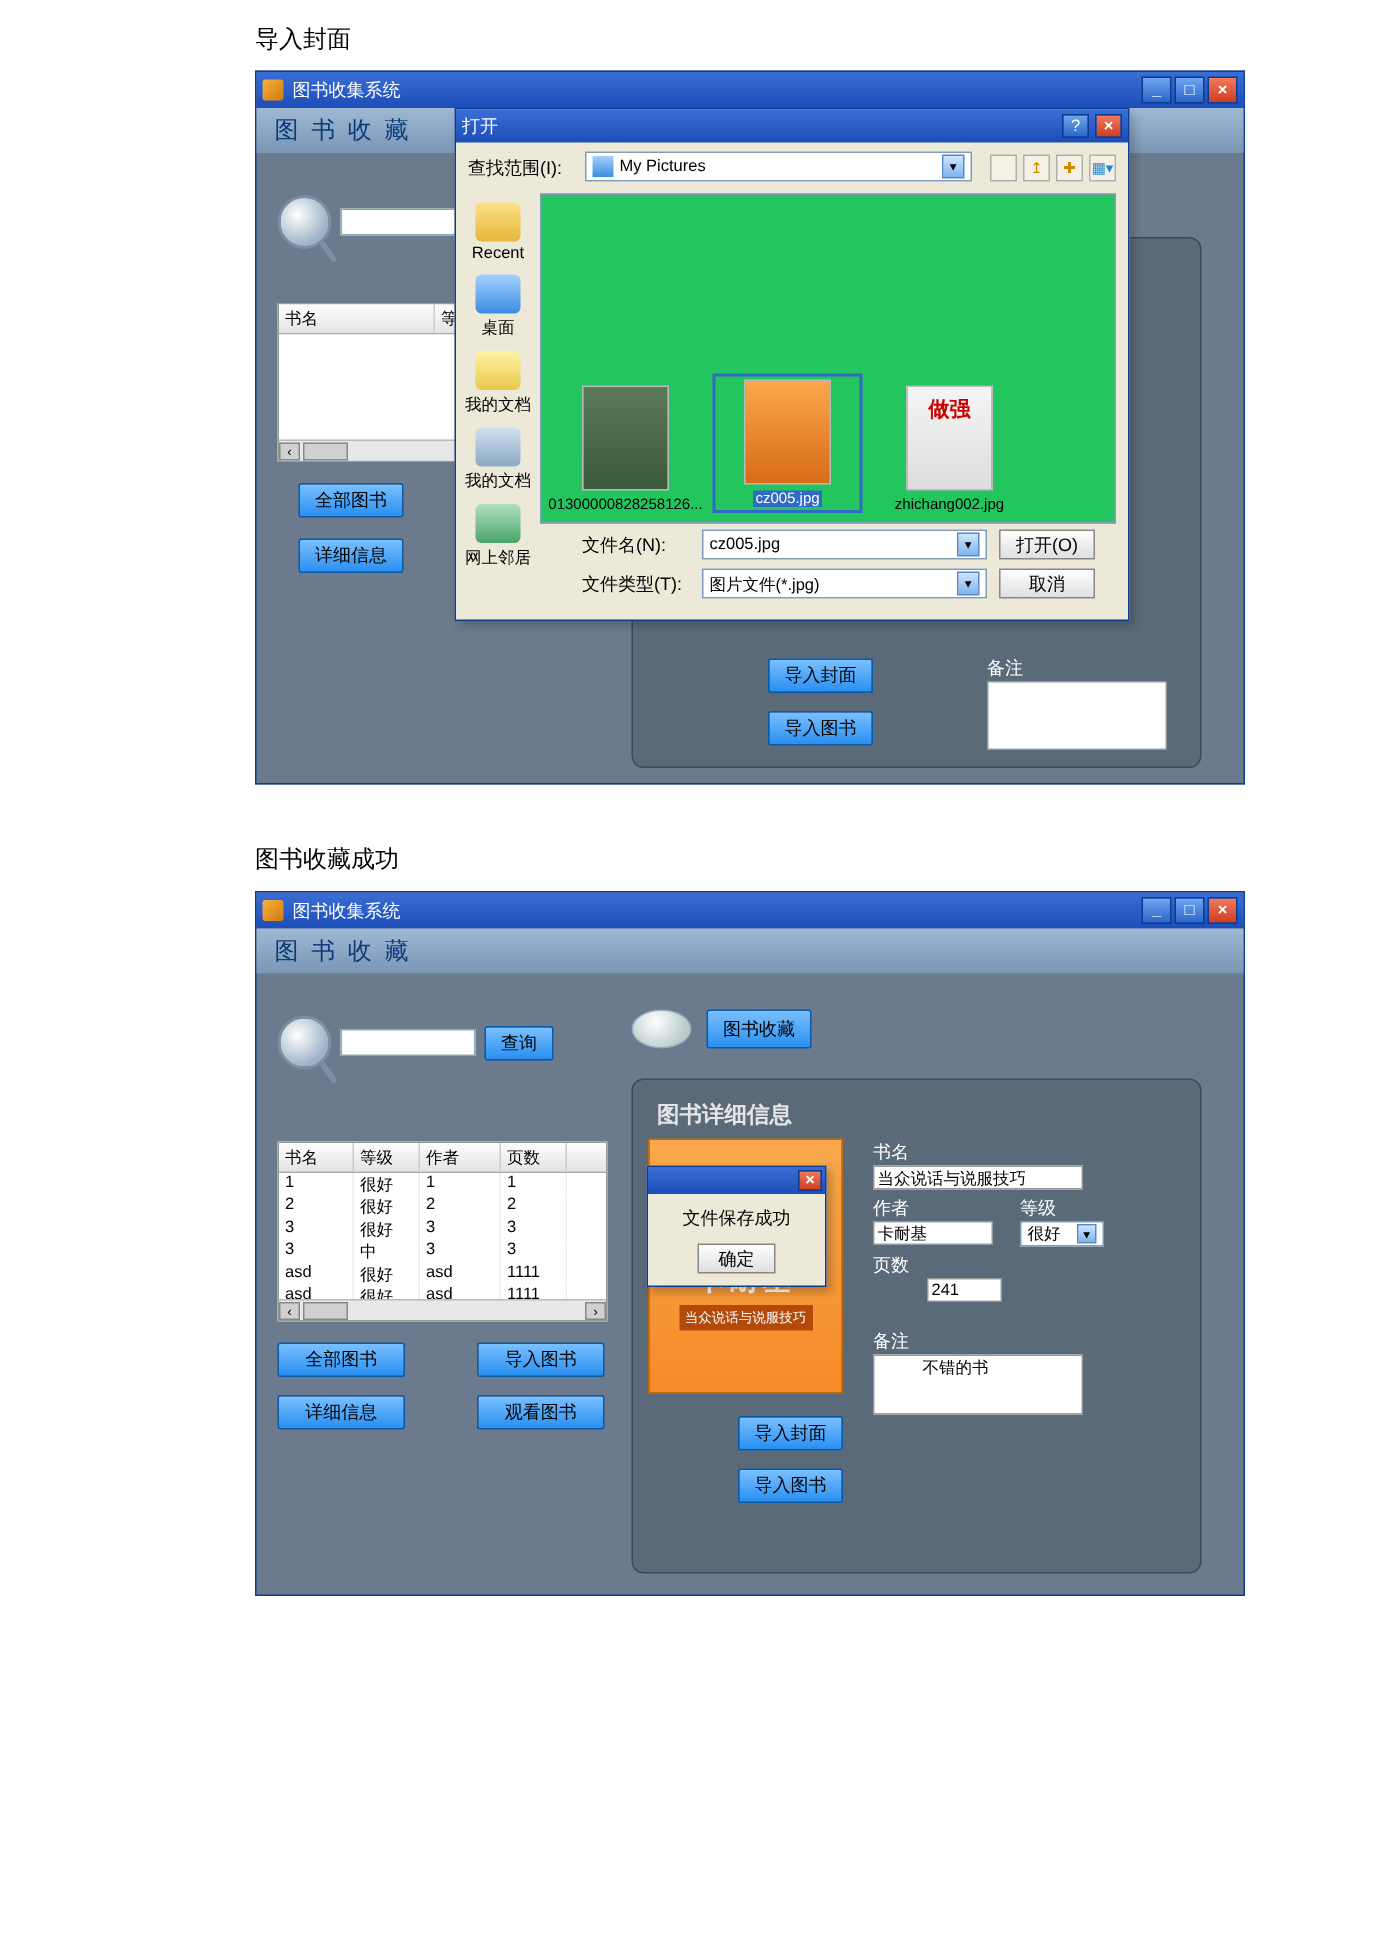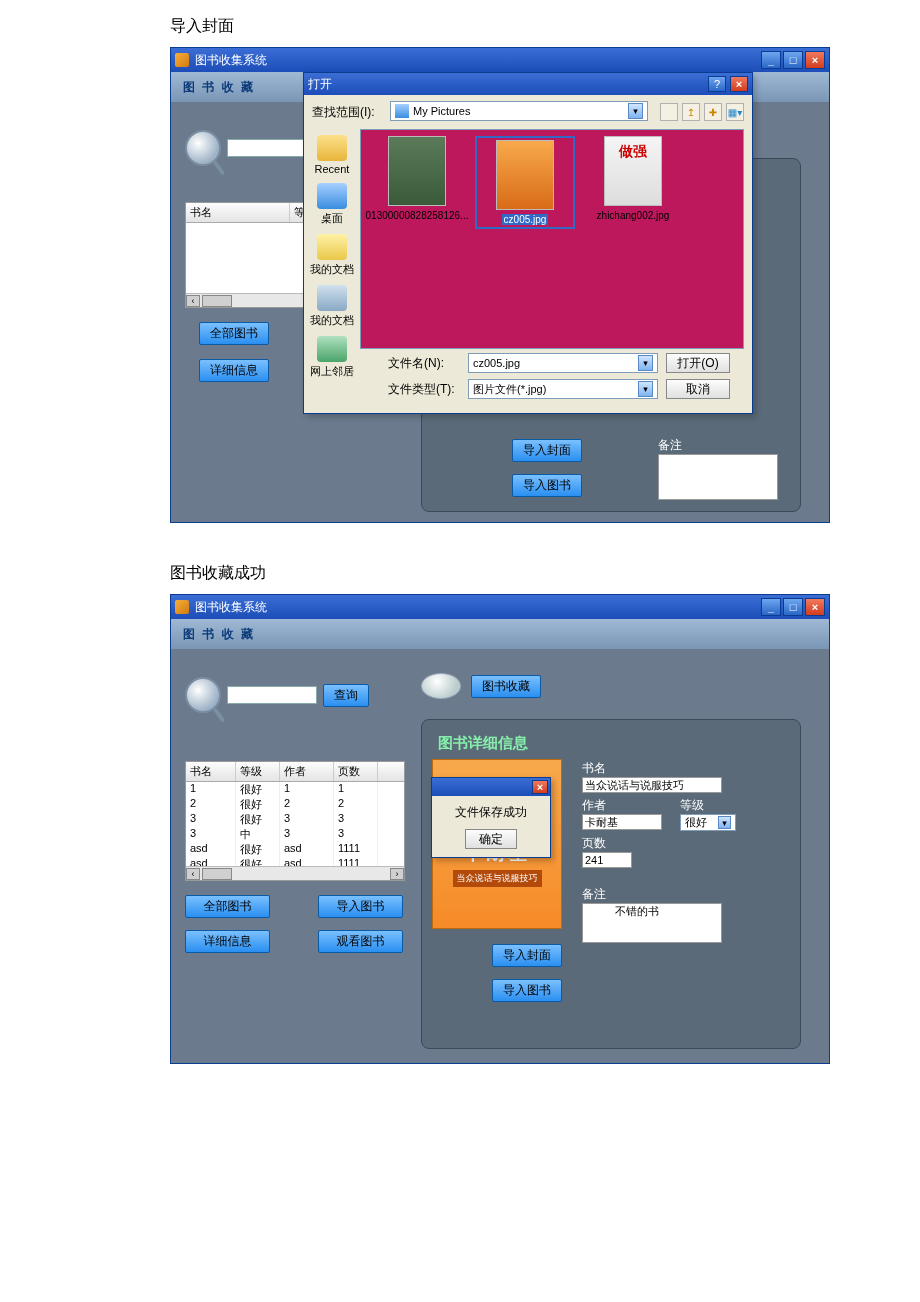--- a/index.html
+++ b/index.html
@@ -7,21 +7,21 @@
   .page-heading { font-size: 16px; padding: 16px 0 10px 170px; color: #000; }
 
   .app-window { width: 660px; margin: 0 0 0 170px; border: 1px solid #0a3d8f; background: #6b7a8c; }
   .titlebar { background: linear-gradient(#3b6ed5,#1c4db8); height: 24px; display: flex; align-items: center; padding: 0 4px; color: #fff; font-size: 12px; }
   .titlebar .icon { width: 14px; height: 14px; background: linear-gradient(135deg,#f7b03c,#d17a0f); margin-right: 6px; border-radius: 2px; }
   .titlebar .spacer { flex: 1; }
   .tb-btn { width: 20px; height: 18px; margin-left: 2px; border: 1px solid #0a3d8f; background: linear-gradient(#6ea6f0,#2a66c7); display: flex; align-items: center; justify-content: center; color: #fff; font-size: 11px; font-weight: bold; cursor: pointer; }
   .tb-btn.close { background: linear-gradient(#f07a5e,#d23c1e); }
 
   .app-header { background: linear-gradient(#9fb9d4,#7a96b5); height: 30px; display: flex; align-items: center; padding-left: 12px; }
-  .app-header-title { color: #0c3a7a; font-size: 12px; font-weight: bold; letter-spacing: 2px; }
+  .app-header-title { color: #0c3a7a; font-size: 16px; font-weight: normal; letter-spacing: 2px; }
 
   .app-body { position: relative; min-height: 420px; }
   .app-body.tall { min-height: 414px; }
 
   
   .left { position: absolute; left: 0; top: 0; width: 232px; }
   .search-row { display: flex; align-items: center; margin: 28px 0 0 14px; gap: 6px; }
   .mag { width: 36px; height: 36px; border-radius: 50%; background: radial-gradient(circle at 35% 35%, #fff, #9db2c6 70%); border: 2px solid #7a8fa3; position: relative; }
   .mag::after { content: ""; position: absolute; width: 4px; height: 16px; background: #7a8fa3; bottom: -12px; right: -2px; transform: rotate(-35deg); border-radius: 2px; }
   .search-input { width: 90px; height: 18px; border: 1px solid #8aa; background: #fff; font-size: 11px; }
@@ -35,35 +35,35 @@
   .grid-row div { padding: 0 4px; border-right: 1px solid #eee; overflow: hidden; white-space: nowrap; }
   .grid-scroll { height: 14px; background: #e8e8e8; display: flex; align-items: center; border-top: 1px solid #bbb; }
   .scroll-arr { width: 14px; height: 12px; background: #d0d0d0; border: 1px solid #888; display: flex; align-items: center; justify-content: center; font-size: 9px; cursor: pointer; }
   .scroll-thumb { width: 30px; height: 12px; background: #d0d0d0; border: 1px solid #888; margin-left: 2px; cursor: pointer; }
 
   .left-btns { margin: 14px 0 0 28px; display: flex; flex-direction: column; gap: 14px; align-items: flex-start; }
   .left-btns2 { margin: 14px 0 0 14px; display: grid; grid-template-columns: repeat(2, auto); gap: 12px 48px; }
 
   
   .details { position: absolute; left: 250px; top: 70px; width: 380px; height: 330px; background: #5a6a78; border: 1px solid #3a4a58; border-radius: 8px; padding: 10px; }
-  .details-title { color: #86efac; font-weight: bold; font-size: 15px; margin: 4px 0 6px 6px; }
+  .details-title { color: #e5e5e5; font-weight: bold; font-size: 15px; margin: 4px 0 6px 6px; }
   .cover { width: 130px; height: 170px; background: linear-gradient(#f8a94c,#f68b28); border: 1px solid #c06a10; display: flex; flex-direction: column; align-items: center; justify-content: center; color: #fff; font-size: 10px; text-align: center; }
   .cover .big { font-size: 20px; font-weight: bold; letter-spacing: 2px; }
   .cover .bar { background: #b34a0a; padding: 2px 4px; margin-top: 4px; font-size: 9px; }
   .fields { position: absolute; left: 160px; top: 36px; right: 10px; }
   .field-label { color: #fff; font-size: 12px; margin-top: 4px; }
   .field-input { width: 130px; height: 16px; background: #fff; border: 1px solid #999; font-size: 11px; padding: 0 2px; }
   .field-input.sm { width: 80px; }
   .two-col { display: flex; gap: 18px; }
   textarea.field-input { height: 40px; resize: none; }
 
   .import-btns { position: absolute; left: 90px; top: 230px; display: flex; flex-direction: column; gap: 12px; }
 
   
-  .collect-bar { position: absolute; left: 250px; top: 24px; display: flex; align-items: center; gap: 10px; }
+  .collect-bar { position: absolute; left: 250px; top: 24px; display: flex; gap: 10px; }
   .disc-icon { width: 40px; height: 26px; border-radius: 50%; background: radial-gradient(circle at 40% 30%,#fff,#bcc 70%); border: 1px solid #9ab; }
 
   
   .dlg { position: absolute; left: 132px; top: -30px; width: 450px; background: #ece9d8; border: 1px solid #0a3d8f; box-shadow: 3px 3px 6px rgba(0,0,0,0.2); z-index: 5; }
   .dlg-titlebar { background: linear-gradient(#3b6ed5,#1c4db8); height: 22px; display: flex; align-items: center; color: #fff; padding: 0 4px; }
   .dlg-titlebar .spacer { flex:1; }
   .dlg-titlebar .help { width: 18px; height: 16px; background: linear-gradient(#6ea6f0,#2a66c7); border: 1px solid #0a3d8f; display: flex; align-items: center; justify-content: center; font-size: 11px; margin-right: 2px; cursor: pointer; }
   .dlg-row { display: flex; align-items: flex-end; padding: 6px 8px; gap: 6px; }
   .dlg-row label { width: 72px; text-align: left; }
   .dlg-combo { flex: 1; height: 20px; border: 1px solid #7f9db9; background: #fff; display: flex; align-items: center; padding: 0 4px; font-size: 11px; }
@@ -72,21 +72,21 @@
   .dlg-ti { width: 18px; height: 18px; border: 1px solid #b0b0b0; background: #f4f0e4; display:flex; align-items:center; justify-content:center; font-size:10px; cursor: pointer; }
   .dlg-main { display: flex; height: 222px; }
   .places { width: 56px; background: #ece9d8; border-right: 0; padding-top: 4px; }
   .place { display: flex; flex-direction: column; align-items: center; font-size: 11px; padding: 4px 0; cursor: pointer; }
   .place .pi { width: 30px; height: 26px; margin-bottom: 2px; border-radius: 4px; }
   .pi.recent { background: linear-gradient(#fce18a,#e7b53a); }
   .pi.desktop { background: linear-gradient(#a6d0ff,#3a8de0); }
   .pi.docs { background: linear-gradient(#fff2a6,#e9c84a); }
   .pi.pc { background: linear-gradient(#d0e0ee,#8aa9c5); }
   .pi.net { background: linear-gradient(#b0e0c0,#4aa56a); }
-  .file-area { flex: 1; background: #be185d; border: 1px solid #7f9db9; margin: 2px 8px 0 0; padding: 6px; display: flex; gap: 8px; align-items: flex-start; }
+  .file-area { flex: 1; background: #22c55e; border: 1px solid #7f9db9; margin: 2px 8px 0 0; padding: 6px; display: flex; gap: 8px; align-items: flex-end; }
   .thumb { display: flex; flex-direction: column; align-items: center; width: 100px; font-size: 10px; cursor: pointer; }
   .thumb .img { width: 58px; height: 70px; border: 1px solid #bbb; margin-bottom: 4px; background: #ddd; }
   .thumb.sel .cap { background: #316ac5; color: #fff; padding: 0 2px; }
   .thumb.sel { border: 2px solid #316ac5; padding: 2px; }
   .img.book1 { background: linear-gradient(#5a7a5a,#3a5a3a); }
   .img.book2 { background: linear-gradient(#f8a94c,#d86b18); }
   .img.book3 { background: linear-gradient(#f5f5f5,#ddd); position: relative; }
   .img.book3::before { content: "做强"; position: absolute; top: 6px; left: 0; right: 0; text-align: center; color: #c00; font-size: 14px; font-weight: bold; }
   .dlg-bottom { padding: 4px 8px 8px 84px; }
   .dlg-field-row { display: flex; align-items: center; gap: 8px; margin-bottom: 6px; }
@@ -338,21 +338,21 @@
             <div class="field-label">等级</div>
             <div class="dlg-combo" style="width:56px;height:17px">
               <span>很好</span>
               <span class="drop" style="width:13px;height:13px">▾</span>
             </div>
           </div>
         </div>
         <div class="two-col">
           <div>
             <div class="field-label">页数</div>
-            <input class="field-input" style="width: 50px;" value="241">
+            <input class="field-input" style="width: 50px; margin-left: 36px;" value="241">
           </div>
         </div>
         <div class="field-label" style="margin-top:18px">备注</div>
         <textarea class="field-input" style="width: 140px; height: 40px; padding-left: 32px;">不错的书</textarea>
       </div>
       <div class="import-btns" style="left:70px;top:224px">
         <button class="btn-blue">导入封面</button>
         <button class="btn-blue">导入图书</button>
       </div>
     </div>

